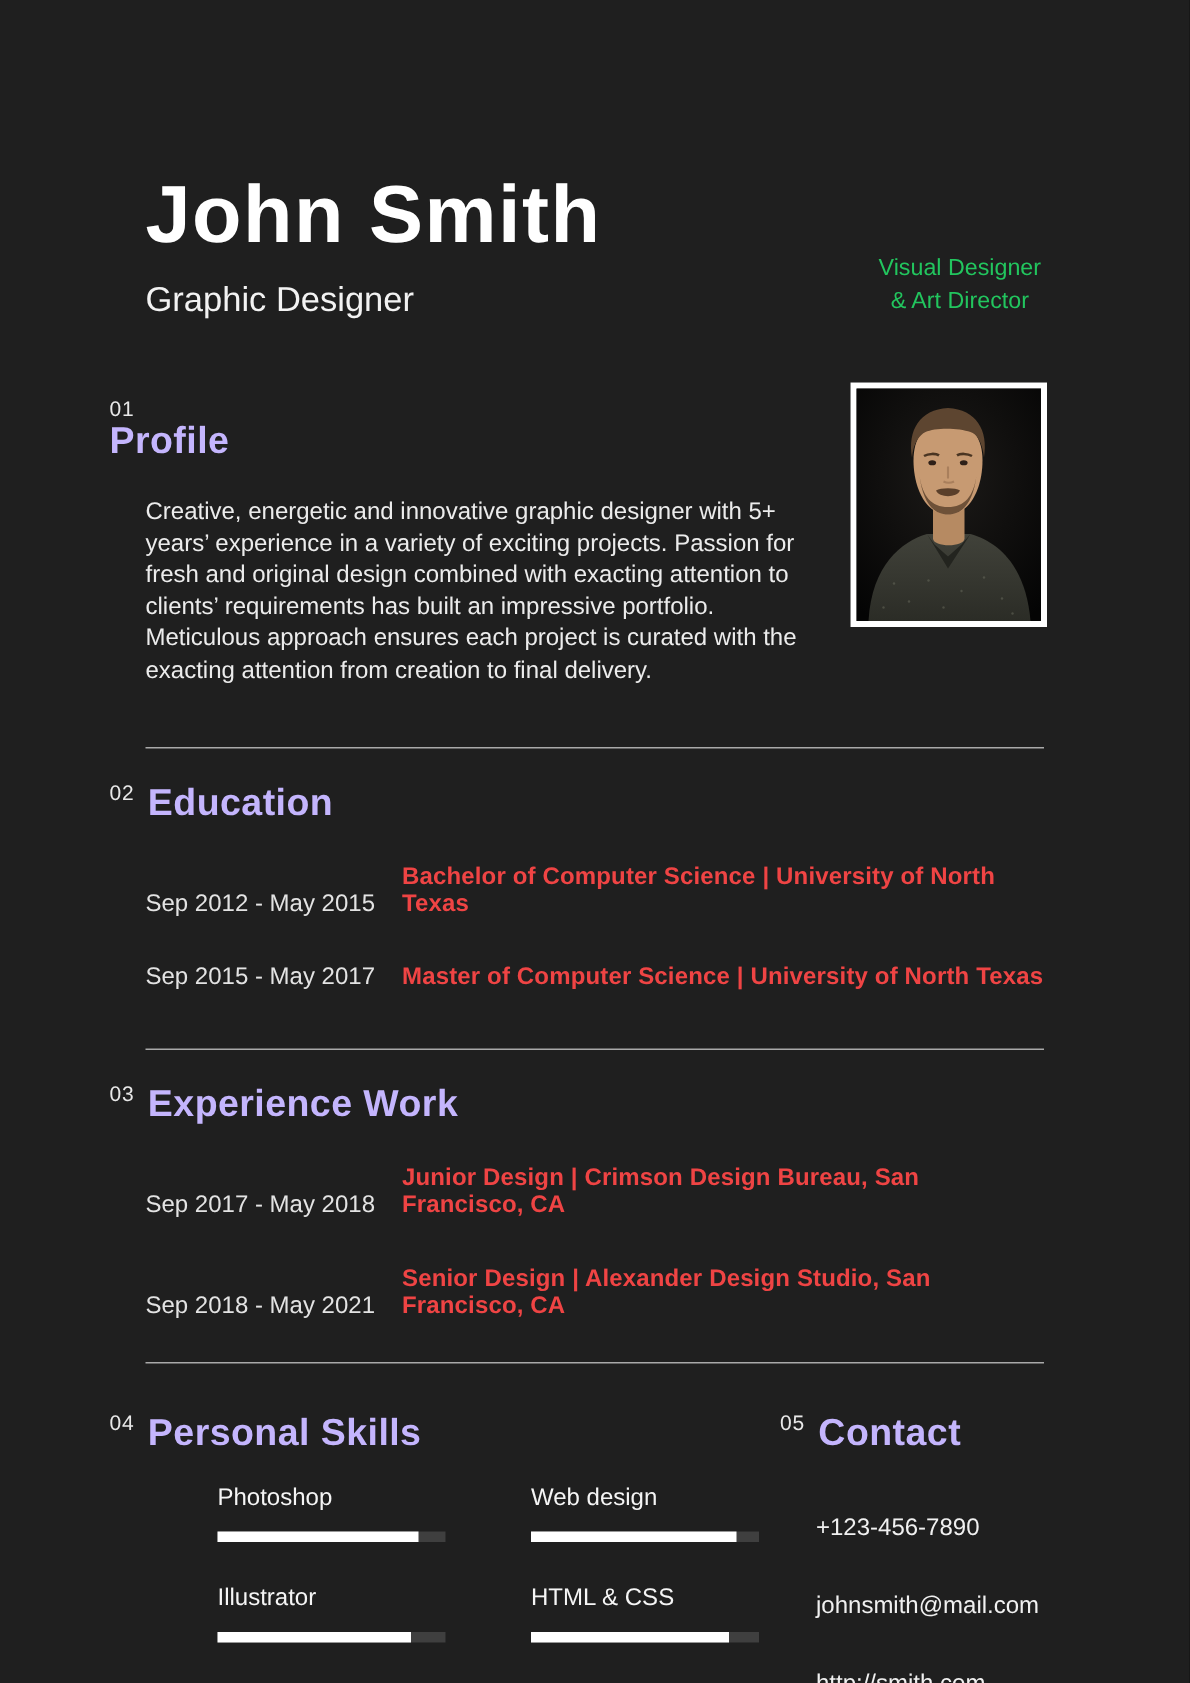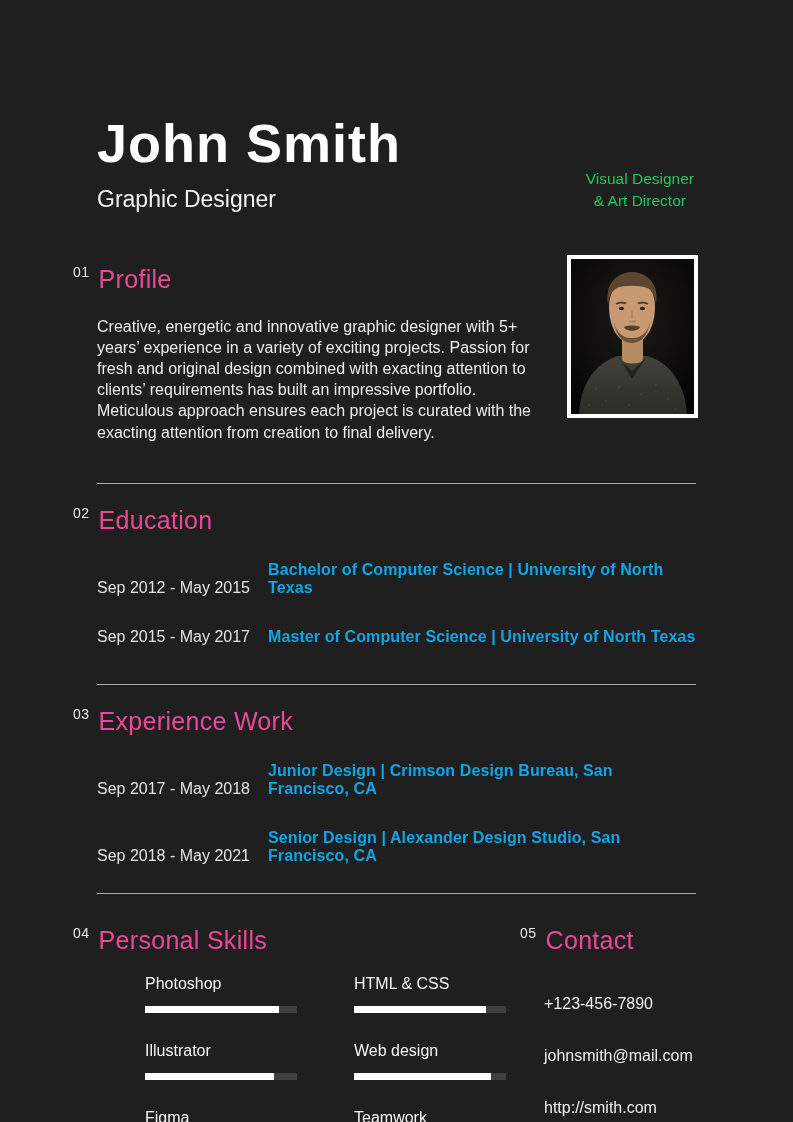--- a/index.html
+++ b/index.html
@@ -50,27 +50,27 @@
   .section-number {
     font-size: 14px;
     font-weight: 400;
     color: #e8e8e8;
     margin-right: 9px;
     margin-top: -1px;
     letter-spacing: 0.5px;
   }
   .section-title {
     font-size: 25px;
-    font-weight: 400;
+    font-weight: 700;
     letter-spacing: 0.3px;
-    color: #ec4899;
-  }
-
-  
-  .profile-header { margin-top: 52px; }
+    color: #c4b5fd;
+  }
+
+  
+  .profile-header { margin-top: 52px; flex-direction: column; }
   .profile-body {
     margin-top: 22px;
     width: 448px;
     font-size: 16px;
     line-height: 1.32;
     color: #ececec;
   }
 
   
   .photo-frame {
@@ -102,21 +102,21 @@
     font-size: 16px;
   }
   .tl-row.first { margin-top: 26px; }
   .tl-row.next  { margin-top: 31px; }
   .tl-dates {
     flex: 0 0 171px;
     color: #e3e3e3;
     font-weight: 400;
   }
   .tl-desc {
-    color: #0ea5e9;
+    color: #ef4444;
     font-weight: 700;
     letter-spacing: 0.1px;
   }
 
   
   .bottom {
     display: flex;
     margin-top: 32px;
   }
   .skills-block { width: 420px; }
@@ -277,29 +277,29 @@
           </div>
           <div class="skill-item">
             <div class="skill-label">Figma</div>
             <div class="skill-bar">
                 <div class="skill-bar-fill" style="width: 93%;"></div>
               </div>
           </div>
         </div>
         <div class="skills-col">
           <div class="skill-item">
+            <div class="skill-label">Web design</div>
+            <div class="skill-bar">
+                <div class="skill-bar-fill" style="width: 90%;"></div>
+              </div>
+          </div>
+          <div class="skill-item">
             <div class="skill-label">HTML &amp; CSS</div>
             <div class="skill-bar">
                 <div class="skill-bar-fill" style="width: 87%;"></div>
-              </div>
-          </div>
-          <div class="skill-item">
-            <div class="skill-label">Web design</div>
-            <div class="skill-bar">
-                <div class="skill-bar-fill" style="width: 90%;"></div>
               </div>
           </div>
           <div class="skill-item">
             <div class="skill-label">Teamwork</div>
             <div class="skill-bar">
                 <div class="skill-bar-fill" style="width: 96%;"></div>
               </div>
           </div>
         </div>
       </div>

